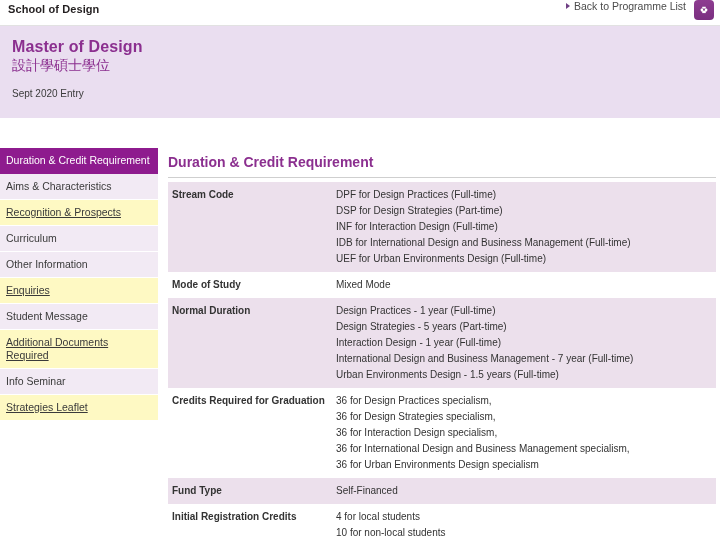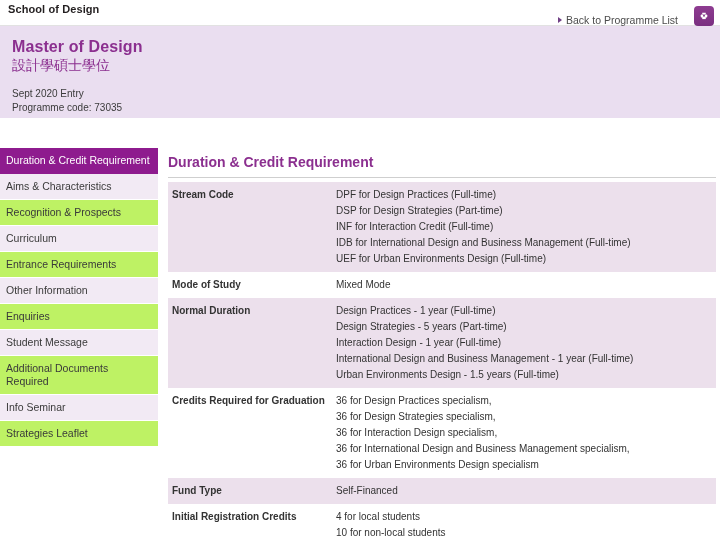--- a/index.html
+++ b/index.html
@@ -25,22 +25,22 @@
     font-size: 11px;
     font-weight: bold;
     color: #231f20;
     letter-spacing: 0.1px;
   }
   .topbar-right {
     position: absolute;
     right: 6px; top: 0;
     height: 26px;
     display: flex;
-    align-items: flex-end;
-    gap: 16px;
+    align-items: flex-start;
+    gap: 8px;
   }
   .back-link {
     display: flex;
     align-items: center;
     gap: 4px;
     font-size: 10.5px;
     color: #4c4c4c;
     text-decoration: none;
     cursor: pointer;
   }
@@ -105,21 +105,21 @@
   }
   .nav-item {
     font-size: 10.5px;
     color: #3a3a3a;
     padding: 6px 8px 6px 6px;
     line-height: 13px;
     border-bottom: 1px solid #ffffff;
     cursor: pointer;
     background: #f2eaf4;
   }
-  .nav-item.alt { background: #bef264; }
+  .nav-item.alt { background: #fef9c3; text-decoration: underline; }
   .nav-item.active {
     background: #8e1b8e;
     color: #ffffff;
     border-bottom: 1px solid #8e1b8e;
   }
 
   
   .main {
     flex: 1 1 auto;
     padding: 0 4px 0 10px;
@@ -175,66 +175,64 @@
         <circle cx="8" cy="7.6" r="1.9" fill="#7a2f80"></circle>
       </svg>
     </button>
   </div>
 </div>
 
 <div class="banner">
   <div class="prog-title-en">Master of Design</div>
   <div class="prog-title-zh">設計學碩士學位</div>
   <div class="prog-meta">Sept 2020 Entry</div>
-  <div class="prog-meta">Programme code: 73035</div>
 </div>
 
 <div class="body-wrap">
 
   <nav class="sidebar" id="sidebar">
       <div class="nav-item active">Duration &amp; Credit Requirement</div>
       <div class="nav-item">Aims &amp; Characteristics</div>
       <div class="nav-item alt">Recognition &amp; Prospects</div>
       <div class="nav-item">Curriculum</div>
-      <div class="nav-item alt">Entrance Requirements</div>
       <div class="nav-item">Other Information</div>
       <div class="nav-item alt">Enquiries</div>
       <div class="nav-item">Student Message</div>
       <div class="nav-item alt">Additional Documents Required</div>
       <div class="nav-item">Info Seminar</div>
       <div class="nav-item alt">Strategies Leaflet</div>
     </nav>
 
   <div class="main">
     <div class="section-title">Duration &amp; Credit Requirement</div>
     <table class="info">
       <tbody id="info-body">
           <tr class="shade">
             <td class="label">Stream Code</td>
             <td class="value">
               <span class="val-line">DPF for Design Practices (Full-time)</span>
               <span class="val-line">DSP for Design Strategies (Part-time)</span>
-              <span class="val-line">INF for Interaction Credit (Full-time)</span>
+              <span class="val-line">INF for Interaction Design (Full-time)</span>
               <span class="val-line">IDB for International Design and Business Management (Full-time)</span>
               <span class="val-line">UEF for Urban Environments Design (Full-time)</span>
             </td>
           </tr>
           <tr class="plain">
             <td class="label">Mode of Study</td>
             <td class="value">
               <span class="val-line">Mixed Mode</span>
             </td>
           </tr>
           <tr class="shade">
             <td class="label">Normal Duration</td>
             <td class="value">
               <span class="val-line">Design Practices - 1 year (Full-time)</span>
               <span class="val-line">Design Strategies - 5 years (Part-time)</span>
               <span class="val-line">Interaction Design - 1 year (Full-time)</span>
-              <span class="val-line">International Design and Business Management - 1 year (Full-time)</span>
+              <span class="val-line">International Design and Business Management - 7 year (Full-time)</span>
               <span class="val-line">Urban Environments Design - 1.5 years (Full-time)</span>
             </td>
           </tr>
           <tr class="plain">
             <td class="label">Credits Required for Graduation</td>
             <td class="value">
               <span class="val-line">36 for Design Practices specialism,</span>
               <span class="val-line">36 for Design Strategies specialism,</span>
               <span class="val-line">36 for Interaction Design specialism,</span>
               <span class="val-line">36 for International Design and Business Management specialism,</span>

